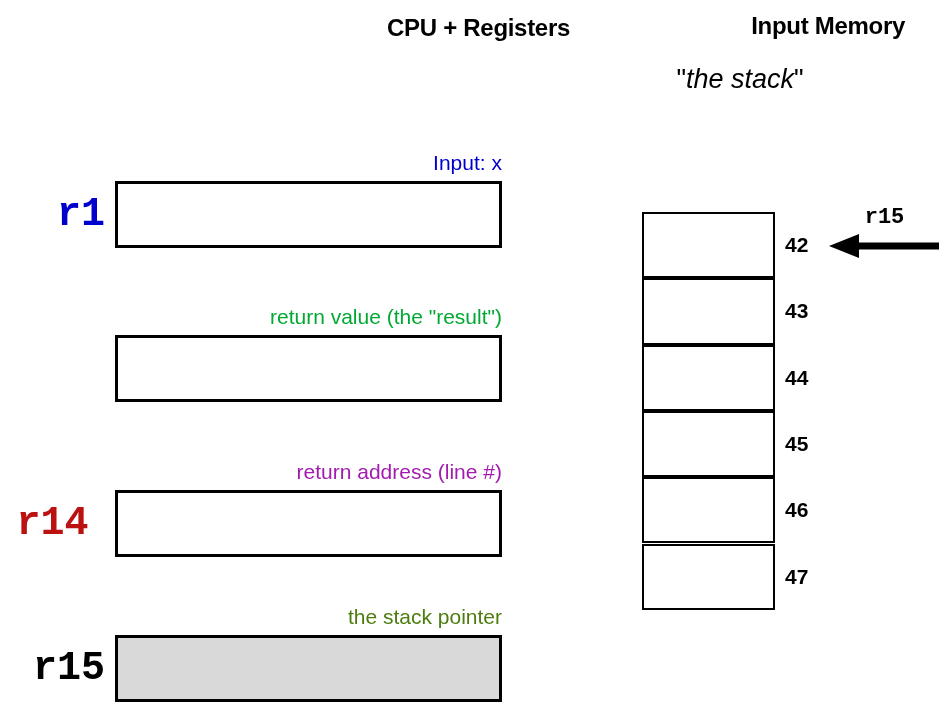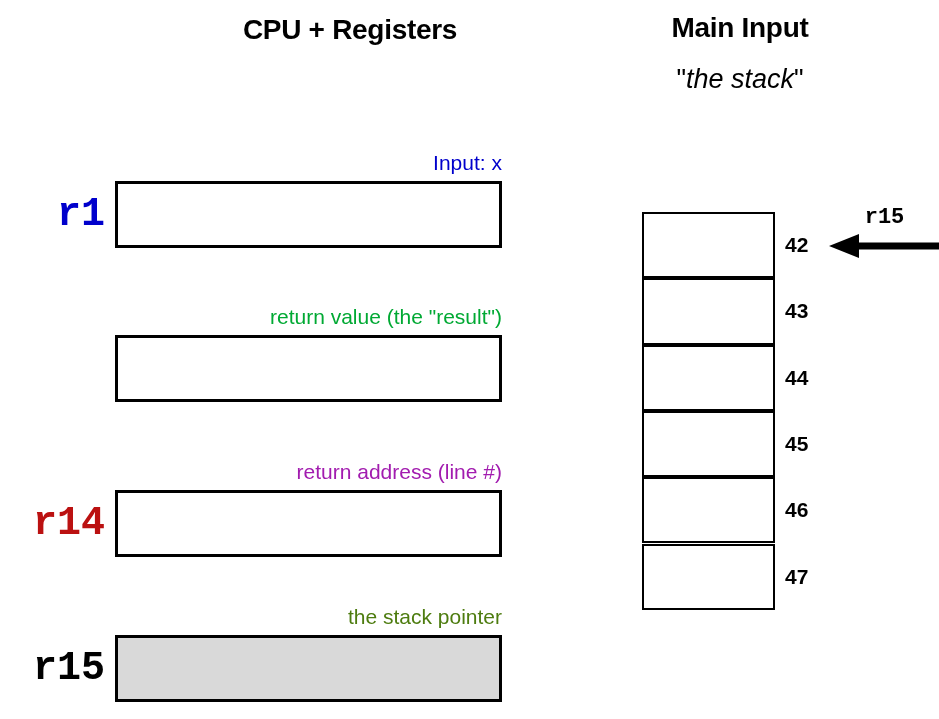--- a/index.html
+++ b/index.html
@@ -16,24 +16,24 @@
     width: 939px;
     height: 719px;
     background: #ffffff;
     overflow: hidden;
   }
 
   
   .heading {
     position: absolute;
     font-weight: bold;
-    font-size: 28px;
+    font-size: 24px;
     letter-spacing: -0.3px;
     white-space: nowrap;
-    text-align: center;
+    text-align: right;
   }
   #cpu-heading {
     left: 130px;
     top: 14px;
     width: 440px;
   }
   #mem-heading {
     left: 575px;
     top: 12px;
     width: 330px;
@@ -156,39 +156,39 @@
     height: 26px;
   }
 </style>
 </head>
 <body>
 
 <div id="canvas">
 
   <div class="heading" id="cpu-heading">CPU + Registers</div>
 
-  <div class="heading" id="mem-heading">Main Input</div>
+  <div class="heading" id="mem-heading">Input Memory</div>
 
   <div id="mem-subheading">
     <span>"</span><span class="sub-italic">the stack</span><span>"</span>
   </div>
 
   <div class="reg-row" id="reg-row-r1">
     <div class="reg-name" style="color: rgb(0, 0, 204);">r1</div>
     <div class="reg-caption" style="color: rgb(0, 0, 204);">Input: x</div>
     <div class="reg-box"></div>
   </div>
 
   <div class="reg-row" id="reg-row-r13">
     <div class="reg-caption" style="color: rgb(0, 169, 51);">return value (the "result")</div>
     <div class="reg-box"></div>
   </div>
 
   <div class="reg-row" id="reg-row-r14">
-    <div class="reg-name" style="color: rgb(187, 17, 17);">r14</div>
+    <div class="reg-name" style="color: rgb(187, 17, 17); text-align: center;">r14</div>
     <div class="reg-caption" style="color: #a21caf;">return address (line #)</div>
     <div class="reg-box"></div>
   </div>
 
   <div class="reg-row" id="reg-row-r15">
     <div class="reg-name" style="color: rgb(0, 0, 0);">r15</div>
     <div class="reg-caption" style="color: #4d7c0f;">the stack pointer</div>
     <div class="reg-box filled"></div>
   </div>
 

